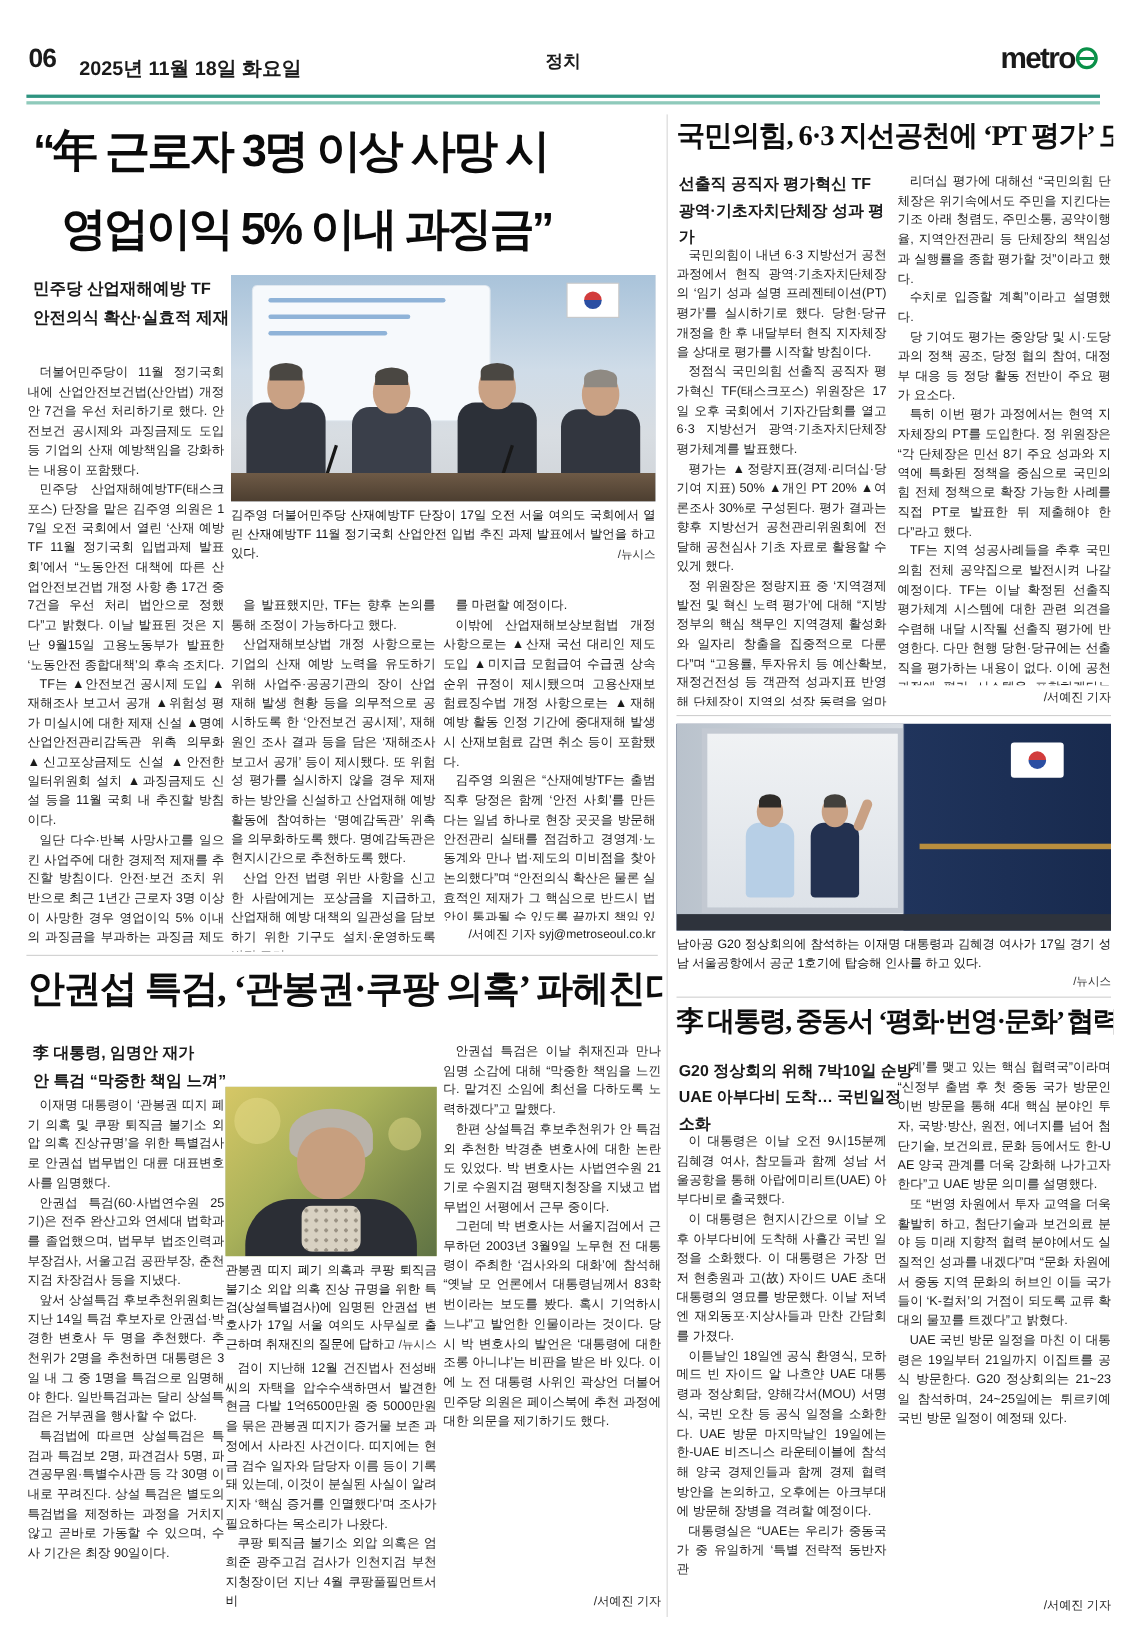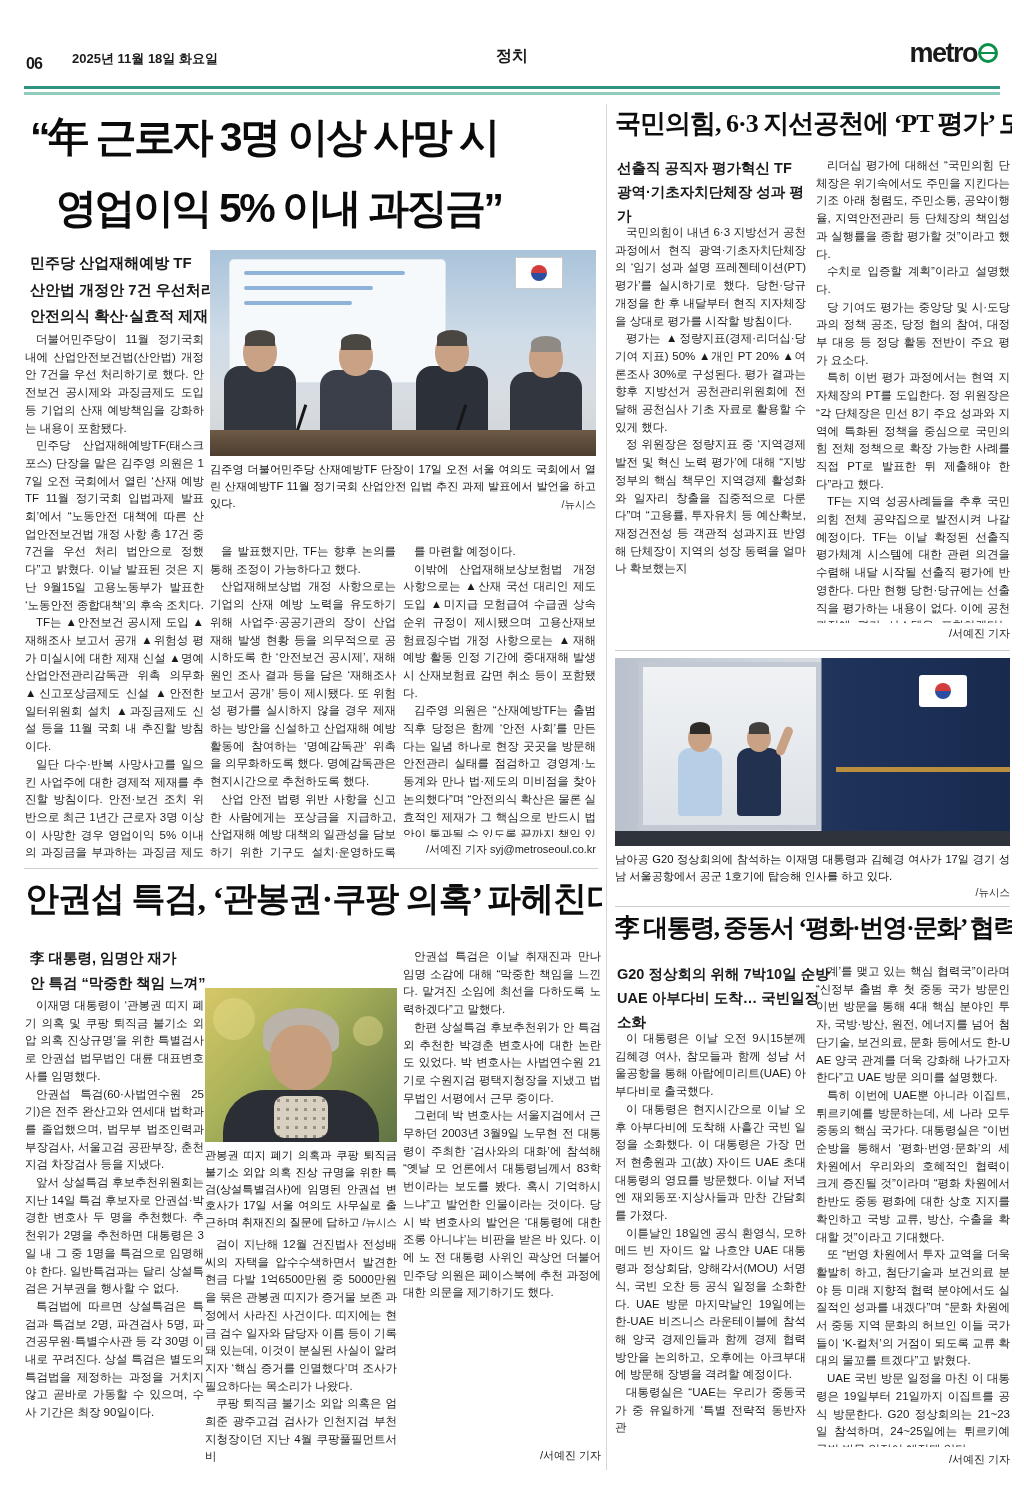--- a/index.html
+++ b/index.html
@@ -1,21 +1,21 @@
 <!DOCTYPE html>
 <html lang="ko"><head>
 <meta charset="utf-8">
 <style>
   html,body{margin:0;padding:0;background:#e9e9e9;}
   .page{position:relative;width:1024px;height:1490px;margin:0 auto;background:#ffffff;
         font-family:"Liberation Sans",sans-serif;color:#1a1a1a;overflow:hidden;}
 
   
-  .ph-number{position:absolute;left:26px;top:40px;font-size:16px;font-weight:800;letter-spacing:-1px;margin-top:15px;}
-  .ph-date{position:absolute;left:72px;top:50px;font-size:13px;font-weight:700;}
+  .ph-number{position:absolute;left:26px;top:40px;font-size:24px;font-weight:800;letter-spacing:-1px;}
+  .ph-date{position:absolute;left:72px;top:50px;font-size:18px;font-weight:700;}
   .ph-section{position:absolute;left:0;right:0;top:46px;text-align:center;font-size:16px;font-weight:700;}
   .ph-brand{position:absolute;right:26px;top:38px;font-size:27px;font-weight:800;letter-spacing:-1.5px;}
   .globe-icon{display:inline-block;width:14px;height:14px;border:3px solid #0a9048;border-radius:50%;
         margin-left:1px;vertical-align:baseline;position:relative;top:1px;
         background:linear-gradient(transparent 42%, #0a9048 42%, #0a9048 58%, transparent 58%);}
   .rule-double{position:absolute;top:86px;left:24px;width:976px;height:3px;
         border-top:3px solid #2e9480;border-bottom:3px solid #8fcabb;}
 
   
   .vdiv{position:absolute;left:606px;top:104px;width:1px;height:1366px;background:#d6d6d6;}
@@ -137,21 +137,20 @@
   <div class="hdiv hdiv-right1"></div>
   <div class="hdiv hdiv-right2"></div>
 
   <section>
     <h1 class="main-headline">
       <span class="hl-line">“年 근로자 3명 이상 사망 시</span>
       <span class="hl-line hl-line2">영업이익 5% 이내 과징금”</span>
     </h1>
     <div class="main-subhead subhead">
         <p>민주당 산업재해예방 TF</p>
-        <p>산안법 개정안 7건 우선처리</p>
         <p>안전의식 확산·실효적 제재</p>
       </div>
     <div class="main-col1 bodytext">
         <p>더불어민주당이 11월 정기국회 내에 산업안전보건법(산안법) 개정안 7건을 우선 처리하기로 했다. 안전보건 공시제와 과징금제도 도입 등 기업의 산재 예방책임을 강화하는 내용이 포함됐다.</p>
         <p>민주당 산업재해예방TF(태스크포스) 단장을 맡은 김주영 의원은 17일 오전 국회에서 열린 ‘산재 예방 TF 11월 정기국회 입법과제 발표회’에서 “노동안전 대책에 따른 산업안전보건법 개정 사항 총 17건 중 7건을 우선 처리 법안으로 정했다”고 밝혔다. 이날 발표된 것은 지난 9월15일 고용노동부가 발표한 ‘노동안전 종합대책’의 후속 조치다.</p>
         <p>TF는 ▲안전보건 공시제 도입 ▲재해조사 보고서 공개 ▲위험성 평가 미실시에 대한 제재 신설 ▲명예산업안전관리감독관 위촉 의무화 ▲신고포상금제도 신설 ▲안전한 일터위원회 설치 ▲과징금제도 신설 등을 11월 국회 내 추진할 방침이다.</p>
         <p>일단 다수·반복 사망사고를 일으킨 사업주에 대한 경제적 제재를 추진할 방침이다. 안전·보건 조치 위반으로 최근 1년간 근로자 3명 이상이 사망한 경우 영업이익 5% 이내의 과징금을 부과하는 과징금 제도다. 앞서 정부는 이 경우 과징금 하한선을 30억원으로 둘 것</p>
       </div>
 
     <figure class="main-photo" style="margin:0;">
@@ -201,20 +200,21 @@
   </section>
 
   <section>
     <h2 class="pt-headline serifhead">국민의힘, 6·3 지선공천에 ‘PT 평가’ 도입</h2>
     <div class="pt-subhead subhead">
         <p>선출직 공직자 평가혁신 TF</p>
         <p>광역·기초자치단체장 성과 평가</p>
       </div>
     <div class="pt-col1 bodytext">
         <p>국민의힘이 내년 6·3 지방선거 공천 과정에서 현직 광역·기초자치단체장의 ‘임기 성과 설명 프레젠테이션(PT) 평가’를 실시하기로 했다. 당헌·당규 개정을 한 후 내달부터 현직 지자체장을 상대로 평가를 시작할 방침이다.</p>
+        <p>정점식 국민의힘 선출직 공직자 평가혁신 TF(태스크포스) 위원장은 17일 오후 국회에서 기자간담회를 열고 6·3 지방선거 광역·기초자치단체장 평가체계를 발표했다.</p>
         <p>평가는 ▲정량지표(경제·리더십·당 기여 지표) 50% ▲개인 PT 20% ▲여론조사 30%로 구성된다. 평가 결과는 향후 지방선거 공천관리위원회에 전달해 공천심사 기초 자료로 활용할 수 있게 했다.</p>
         <p>정 위원장은 정량지표 중 ‘지역경제 발전 및 혁신 노력 평가’에 대해 “지방정부의 핵심 책무인 지역경제 활성화와 일자리 창출을 집중적으로 다룬다”며 “고용률, 투자유치 등 예산확보, 재정건전성 등 객관적 성과지표 반영해 단체장이 지역의 성장 동력을 얼마나 확보했는지</p>
       </div>
     <div class="pt-col2 bodytext">
         <p>리더십 평가에 대해선 “국민의힘 단체장은 위기속에서도 주민을 지킨다는 기조 아래 청렴도, 주민소통, 공약이행율, 지역안전관리 등 단체장의 책임성과 실행률을 종합 평가할 것”이라고 했다.</p>
         <p>수치로 입증할 계획”이라고 설명했다.</p>
         <p>당 기여도 평가는 중앙당 및 시·도당과의 정책 공조, 당정 협의 참여, 대정부 대응 등 정당 활동 전반이 주요 평가 요소다.</p>
         <p>특히 이번 평가 과정에서는 현역 지자체장의 PT를 도입한다. 정 위원장은 “각 단체장은 민선 8기 주요 성과와 지역에 특화된 정책을 중심으로 국민의힘 전체 정책으로 확장 가능한 사례를 직접 PT로 발표한 뒤 제출해야 한다”라고 했다.</p>
         <p>TF는 지역 성공사례들을 추후 국민의힘 전체 공약집으로 발전시켜 나갈 예정이다. TF는 이날 확정된 선출직 평가체계 시스템에 대한 관련 의견을 수렴해 내달 시작될 선출직 평가에 반영한다. 다만 현행 당헌·당규에는 선출직을 평가하는 내용이 없다. 이에 공천 과정에 평가 시스템을 포함하겠다는 내용으로 당헌을 개정하고, 공관위가 해당 절차를 적용한다는 당규를 신설해야 한다.</p>
       </div>
@@ -248,21 +248,20 @@
         <p>UAE 아부다비 도착… 국빈일정 소화</p>
       </div>
     <div class="uae-col1 bodytext">
         <p>이 대통령은 이날 오전 9시15분께 김혜경 여사, 참모들과 함께 성남 서울공항을 통해 아랍에미리트(UAE) 아부다비로 출국했다.</p>
         <p>이 대통령은 현지시간으로 이날 오후 아부다비에 도착해 사흘간 국빈 일정을 소화했다. 이 대통령은 가장 먼저 현충원과 고(故) 자이드 UAE 초대 대통령의 영묘를 방문했다. 이날 저녁엔 재외동포·지상사들과 만찬 간담회를 가졌다.</p>
         <p>이튿날인 18일엔 공식 환영식, 모하메드 빈 자이드 알 나흐얀 UAE 대통령과 정상회담, 양해각서(MOU) 서명식, 국빈 오찬 등 공식 일정을 소화한다. UAE 방문 마지막날인 19일에는 한-UAE 비즈니스 라운테이블에 참석해 양국 경제인들과 함께 경제 협력 방안을 논의하고, 오후에는 아크부대에 방문해 장병을 격려할 예정이다.</p>
         <p>대통령실은 “UAE는 우리가 중동국가 중 유일하게 ‘특별 전략적 동반자 관</p>
       </div>
     <div class="uae-col2 bodytext">
         <p>계’를 맺고 있는 핵심 협력국”이라며 “신정부 출범 후 첫 중동 국가 방문인 이번 방문을 통해 4대 핵심 분야인 투자, 국방·방산, 원전, 에너지를 넘어 첨단기술, 보건의료, 문화 등에서도 한-UAE 양국 관계를 더욱 강화해 나가고자 한다”고 UAE 방문 의미를 설명했다.</p>
-        <p>특히 이번에 UAE뿐 아니라 이집트, 튀르키예를 방문하는데, 세 나라 모두 중동의 핵심 국가다. 대통령실은 “이번 순방을 통해서 ‘평화·번영·문화’의 세 차원에서 우리와의 호혜적인 협력이 크게 증진될 것”이라며 “평화 차원에서 한반도 중동 평화에 대한 상호 지지를 확인하고 국방 교류, 방산, 수출을 확대할 것”이라고 기대했다.</p>
         <p>또 “번영 차원에서 투자 교역을 더욱 활발히 하고, 첨단기술과 보건의료 분야 등 미래 지향적 협력 분야에서도 실질적인 성과를 내겠다”며 “문화 차원에서 중동 지역 문화의 허브인 이들 국가들이 ‘K-컬처’의 거점이 되도록 교류 확대의 물꼬를 트겠다”고 밝혔다.</p>
         <p>UAE 국빈 방문 일정을 마친 이 대통령은 19일부터 21일까지 이집트를 공식 방문한다. G20 정상회의는 21~23일 참석하며, 24~25일에는 튀르키예 국빈 방문 일정이 예정돼 있다.</p>
       </div>
     <div class="byline uae-byline">/서예진 기자</div>
   </section>
 
   <section>
     <h2 class="sp-headline serifhead">안권섭 특검, ‘관봉권·쿠팡 의혹’ 파헤친다</h2>
     <div class="sp-subhead subhead">
         <p>李 대통령, 임명안 재가</p>

